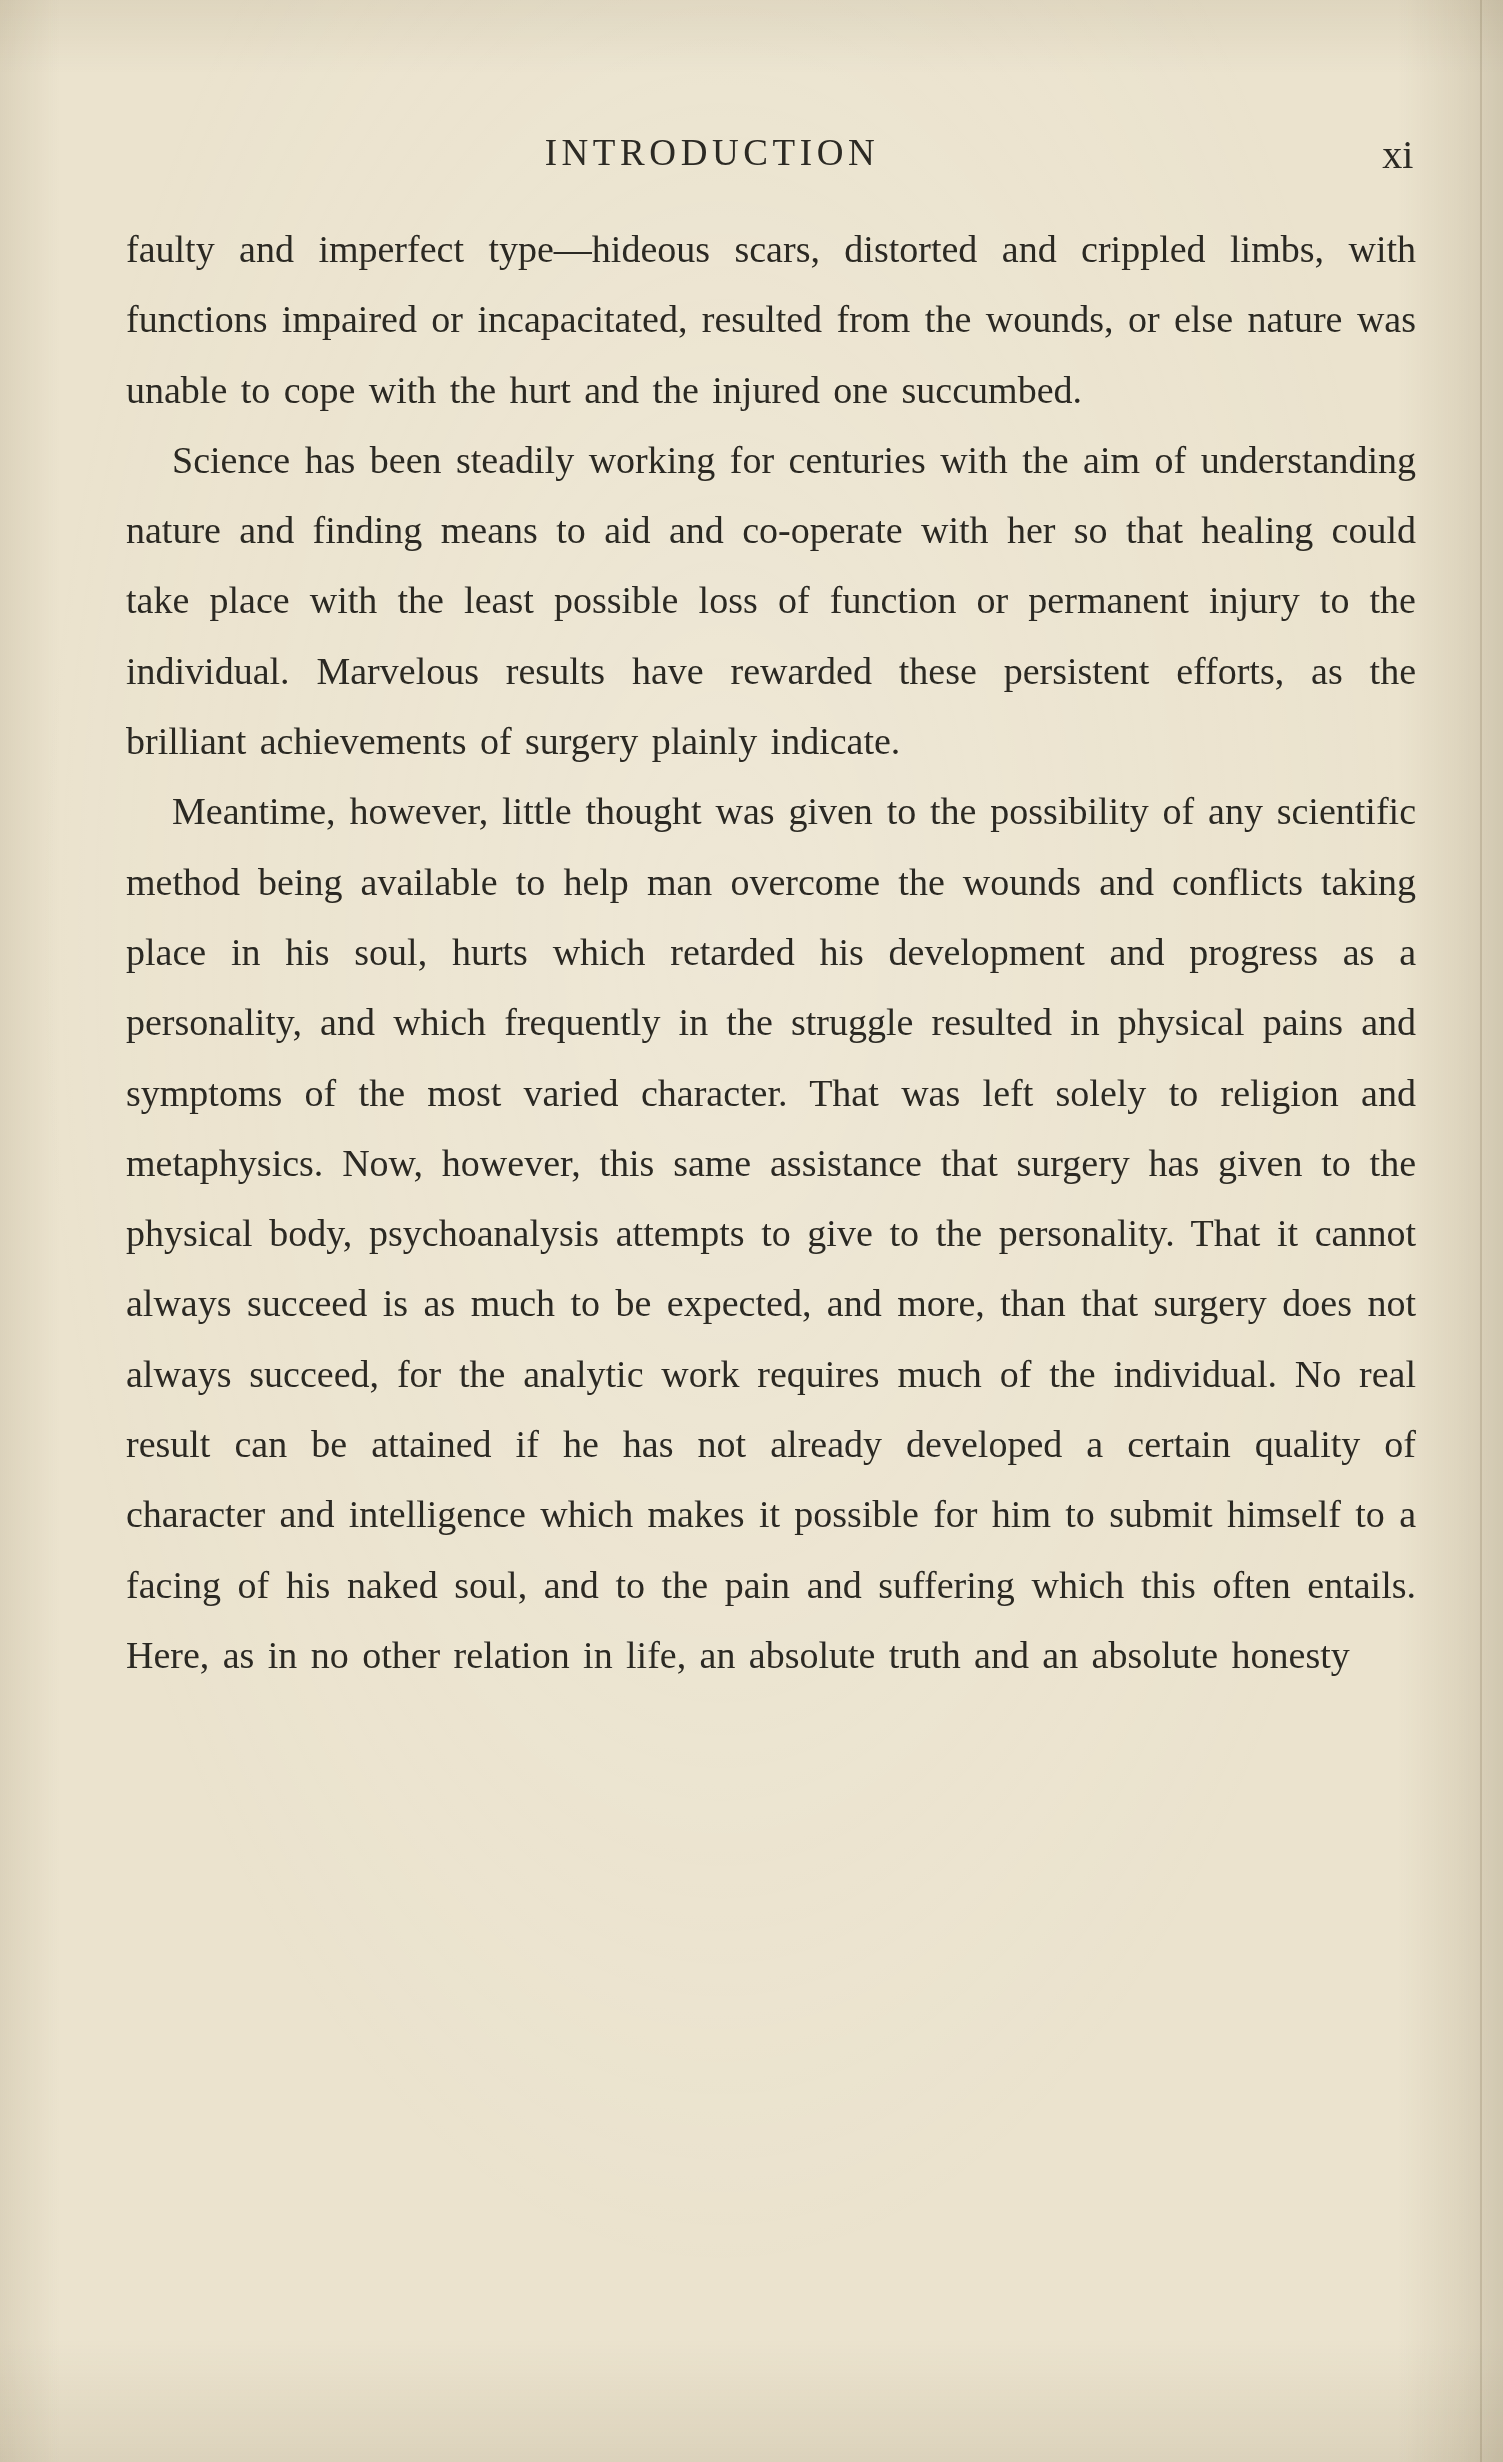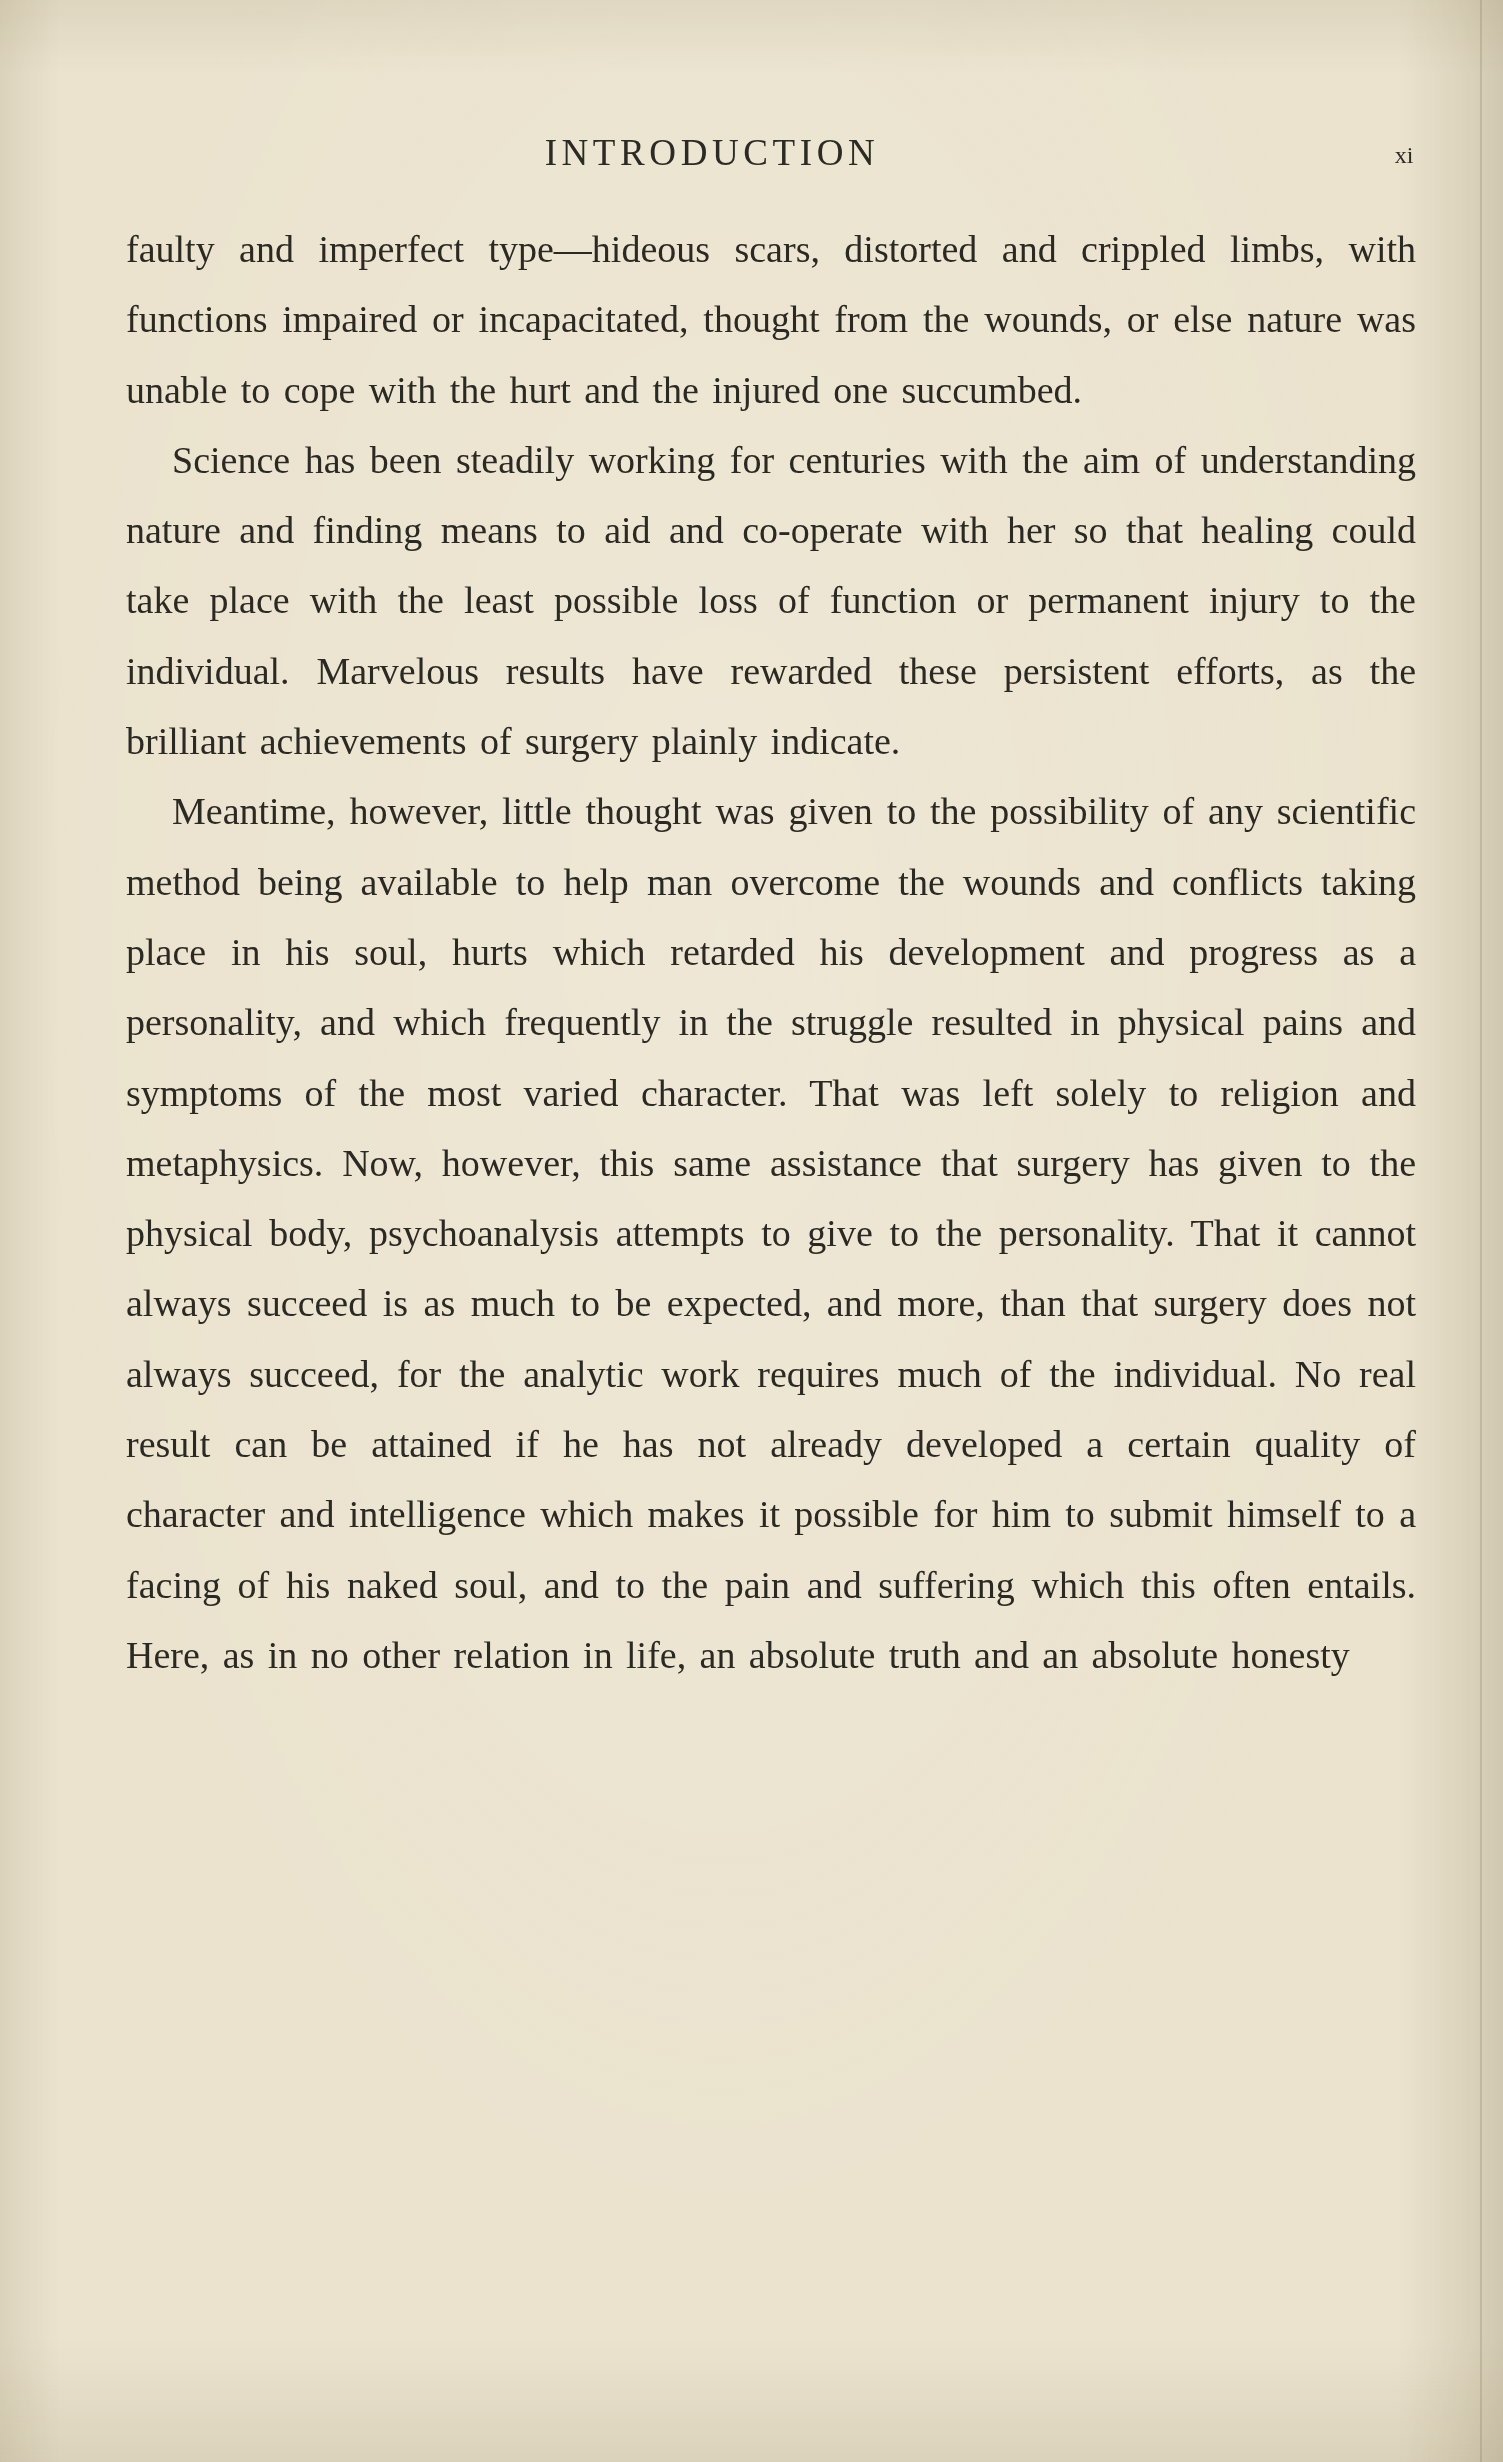--- a/index.html
+++ b/index.html
@@ -34,21 +34,21 @@
       font-size: 37px;
       letter-spacing: 4.6px;
       line-height: 46px;
       transform: translateX(-59px); 
       color: #2c2a24;
     }
     .page-number {
       position: absolute;
       right: 2.6px;
       top: 3.9px;
-      font-size: 24px;
+      font-size: 40px;
       line-height: 42px;
       color: #2c2a24;
     }
     .page-body {
       font-size: 38px;
       line-height: 1.85;
       text-align: justify;
       word-spacing: 3.9px;
       color: #2b2923;
     }
@@ -75,18 +75,18 @@
 <div class="page-crease"></div>
 
 <div class="page-inner">
   <header class="page-header">
     <span class="page-title">INTRODUCTION</span>
     <span class="page-number">xi</span>
   </header>
 
   <main class="page-body">
 
-  <p class="para">faulty and imperfect type—hideous scars, distorted and crippled limbs, with functions impaired or incapacitated, thought from the wounds, or else nature was unable to cope with the hurt and the injured one succumbed.</p>
+  <p class="para">faulty and imperfect type—hideous scars, distorted and crippled limbs, with functions impaired or incapacitated, resulted from the wounds, or else nature was unable to cope with the hurt and the injured one succumbed.</p>
       <p class="para indent">Science has been steadily working for centuries with the aim of understanding nature and finding means to aid and co-operate with her so that healing could take place with the least possible loss of function or permanent injury to the individual. Marvelous results have rewarded these persistent efforts, as the brilliant achievements of surgery plainly indicate.</p>
       <p class="para indent">Meantime, however, little thought was given to the possibility of any scientific method being available to help man overcome the wounds and conflicts taking place in his soul, hurts which retarded his development and progress as a personality, and which frequently in the struggle resulted in physical pains and symptoms of the most varied character. That was left solely to religion and metaphysics. Now, however, this same assistance that surgery has given to the physical body, psychoanalysis attempts to give to the personality. That it cannot always succeed is as much to be expected, and more, than that surgery does not always succeed, for the analytic work requires much of the individual. No real result can be attained if he has not already developed a certain quality of character and intelligence which makes it possible for him to submit himself to a facing of his naked soul, and to the pain and suffering which this often entails. Here, as in no other relation in life, an absolute truth and an absolute honesty</p>
     </main>
 </div>
 
 
 </body></html>

